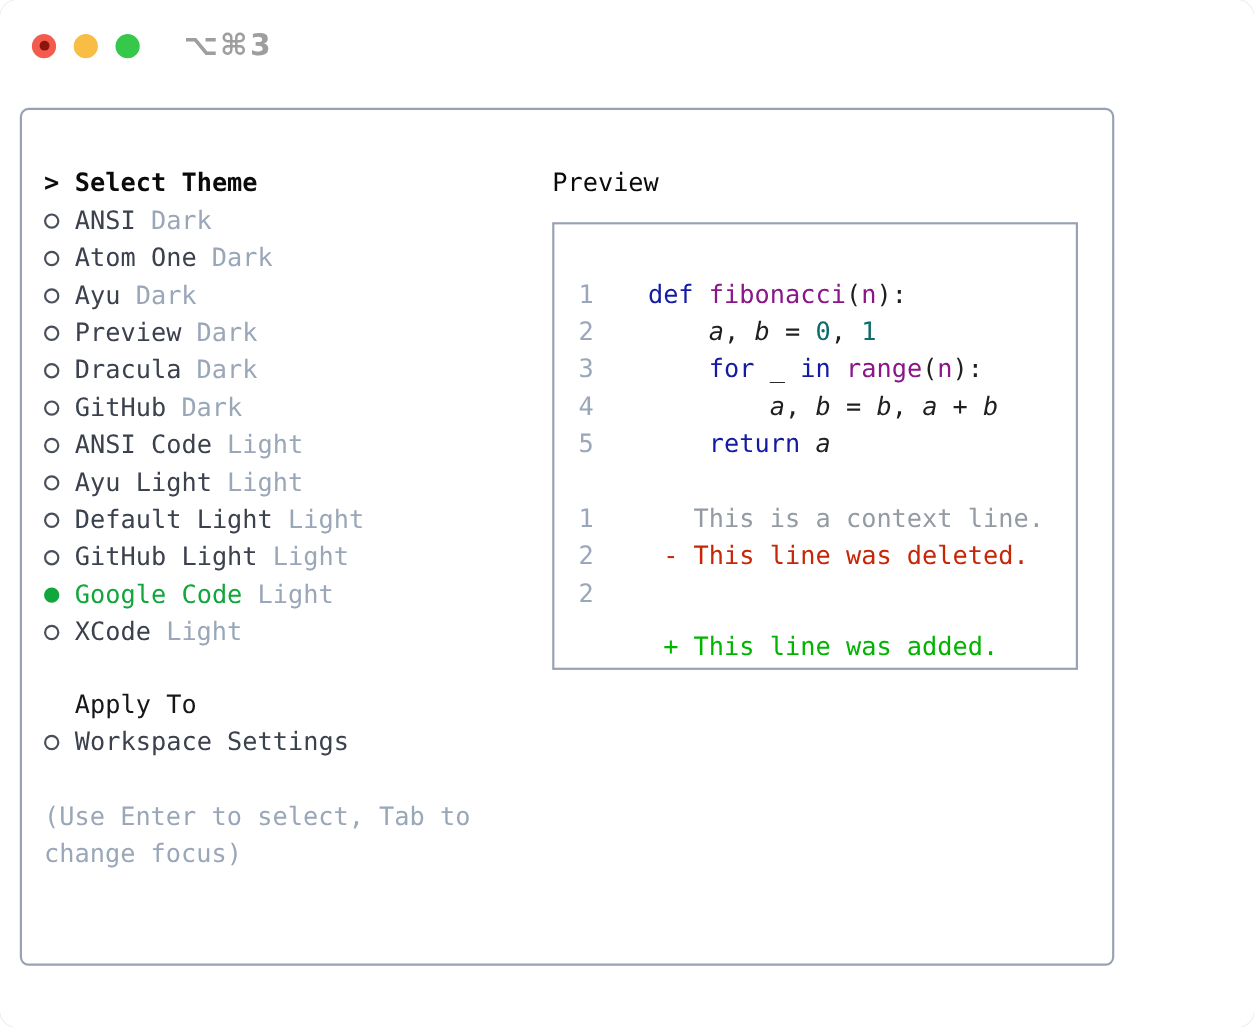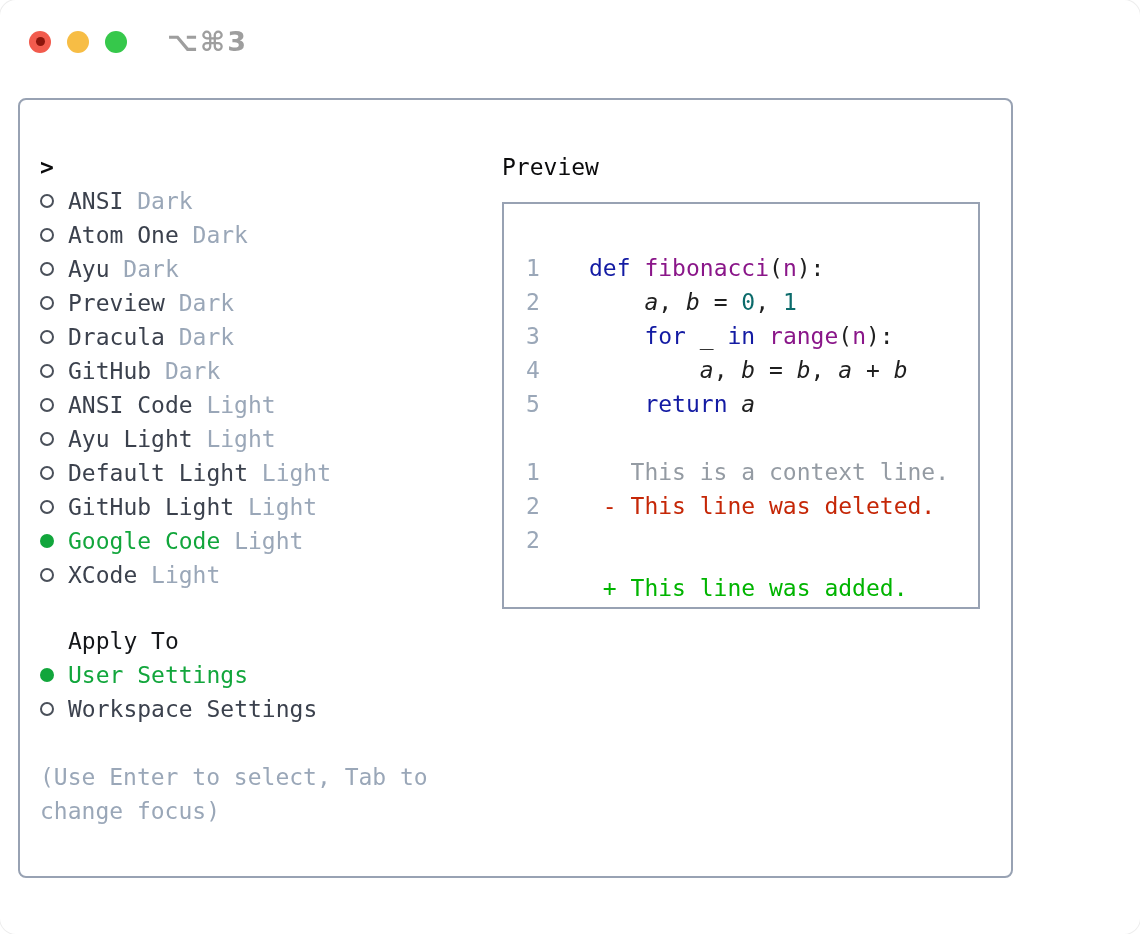--- a/index.html
+++ b/index.html
@@ -91,20 +91,21 @@
     <span class="tl yellow"></span>
     <span class="tl green"></span>
     <span class="shortcut">⌥⌘3</span>
   </div>
 
   <div class="panel">
 
     <div class="left-col">
       <div class="row">
         <span class="marker"><span class="cursor">&gt;</span></span>
+        <span class="header-text">Select Theme</span>
       </div>
 
       <div id="theme-items">
           <div class="row"><span class="marker"><span class="radio"></span></span><span class="item-name">ANSI</span><span class="item-variant">Dark</span></div>
           <div class="row"><span class="marker"><span class="radio"></span></span><span class="item-name">Atom One</span><span class="item-variant">Dark</span></div>
           <div class="row"><span class="marker"><span class="radio"></span></span><span class="item-name">Ayu</span><span class="item-variant">Dark</span></div>
           <div class="row"><span class="marker"><span class="radio"></span></span><span class="item-name">Preview</span><span class="item-variant">Dark</span></div>
           <div class="row"><span class="marker"><span class="radio"></span></span><span class="item-name">Dracula</span><span class="item-variant">Dark</span></div>
           <div class="row"><span class="marker"><span class="radio"></span></span><span class="item-name">GitHub</span><span class="item-variant">Dark</span></div>
           <div class="row"><span class="marker"><span class="radio"></span></span><span class="item-name">ANSI Code</span><span class="item-variant">Light</span></div>
@@ -114,21 +115,20 @@
           <div class="row"><span class="marker"><span class="radio on"></span></span><span class="item-name sel">Google Code</span><span class="item-variant">Light</span></div>
           <div class="row"><span class="marker"><span class="radio"></span></span><span class="item-name">XCode</span><span class="item-variant">Light</span></div>
         </div>
 
       <div class="row apply-header">
         <span class="marker"></span>
         <span class="header-text">Apply To</span>
       </div>
 
       <div id="apply-items">
-          <div class="row"><span class="marker"><span class="radio on"></span></span><span class="item-name sel">User Settings</span></div>
           <div class="row"><span class="marker"><span class="radio"></span></span><span class="item-name">Workspace Settings</span></div>
         </div>
 
       <div class="hint">(Use Enter to select, Tab to change focus)</div>
     </div>
 
     <div class="right-col">
       <div class="preview-header">Preview</div>
       <div class="preview-box" id="preview-box">
           <div class="code-line"><span class="lnum">1</span><span><span class="c-keyword">def</span><span class="c-plain"> </span><span class="c-title">fibonacci</span><span class="c-plain">(</span><span class="c-title">n</span><span class="c-plain">):</span></span></div>

